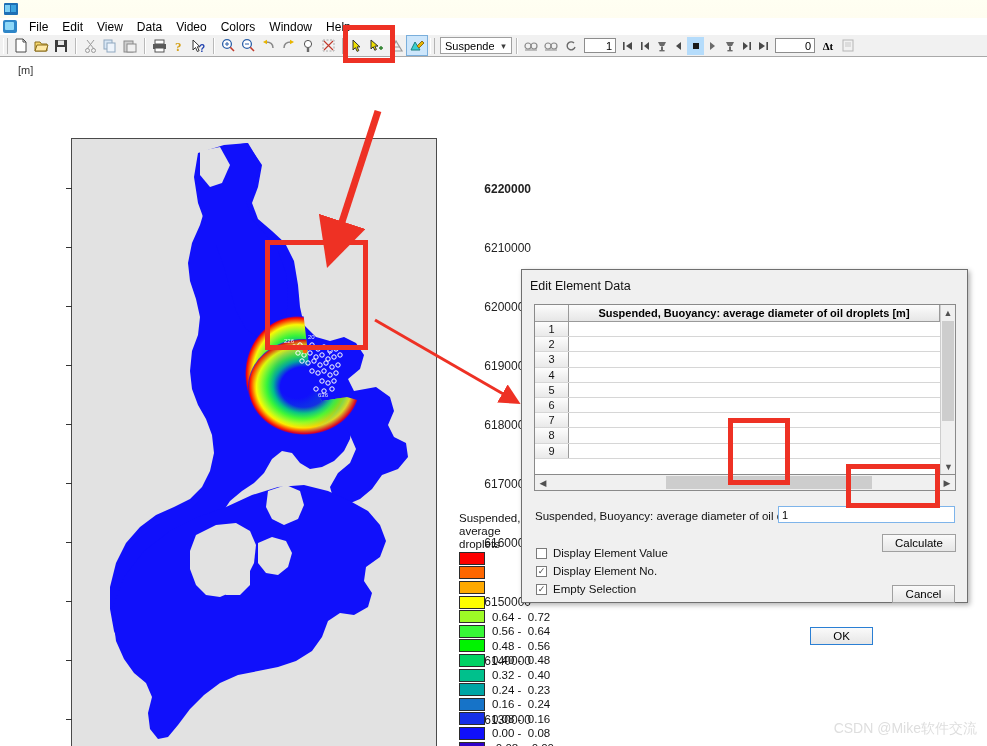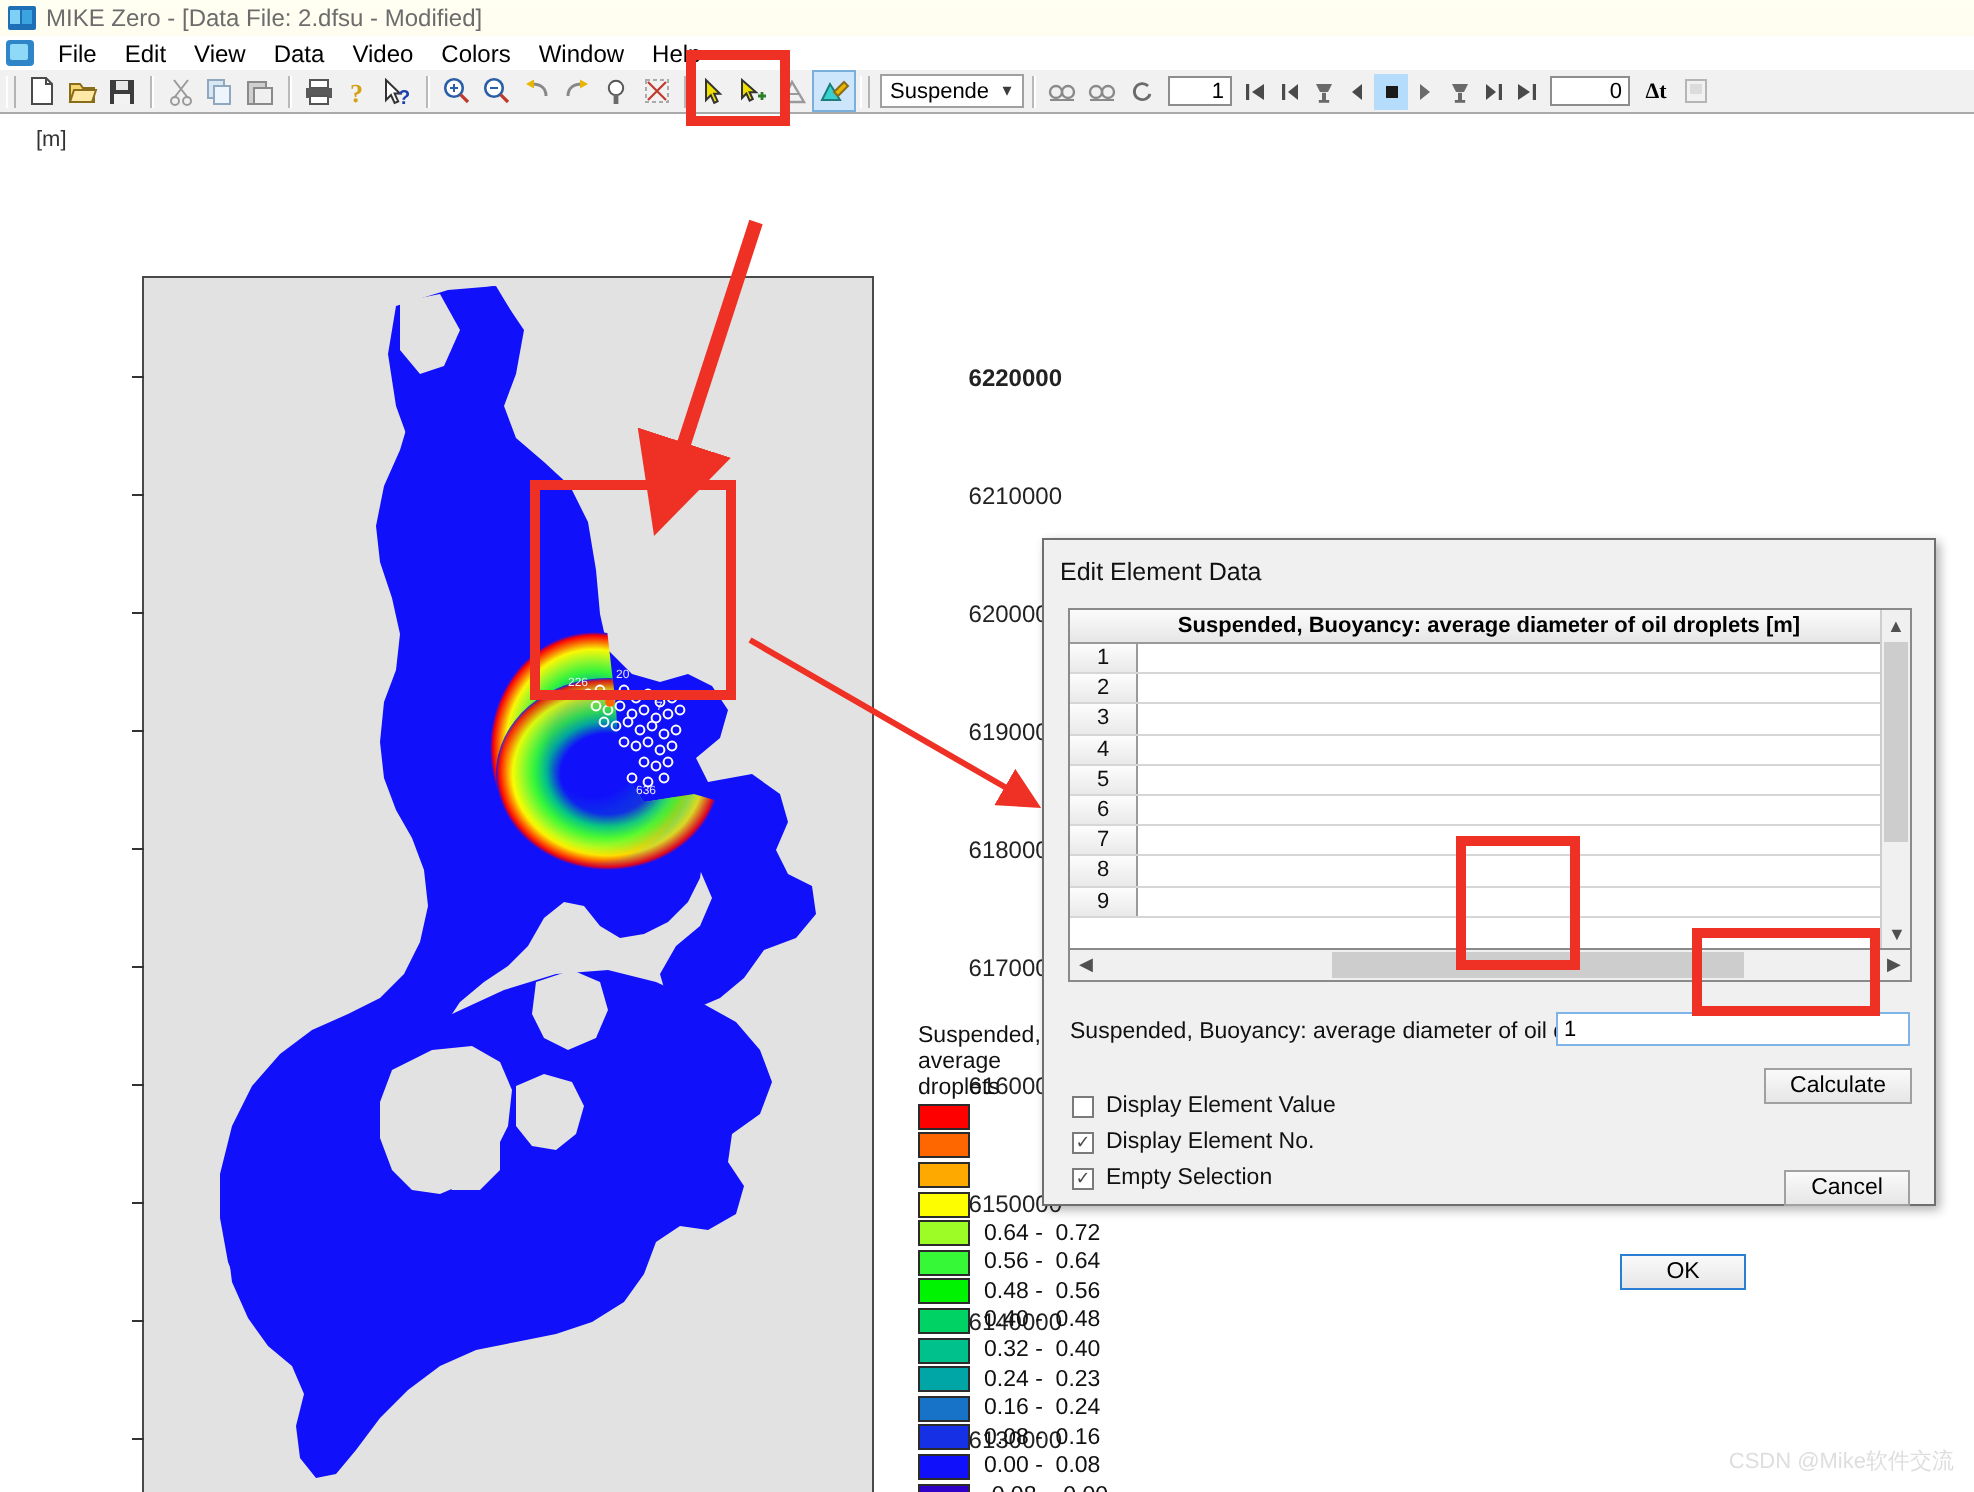--- a/index.html
+++ b/index.html
@@ -58,21 +58,21 @@
   #legend .ltitle{font-size:11.5px;line-height:13px;color:#111;width:46px;}
   .lrow{display:flex;align-items:center;height:14.6px;}
   .lsw{width:26px;height:13px;border:1px solid #2b2b2b;box-sizing:border-box;flex:0 0 auto;}
   .llab{font-size:11.5px;color:#111;margin-left:7px;white-space:pre;font-family:"Liberation Sans",sans-serif;}
   
   #dlg{position:absolute;left:521px;top:212px;width:447px;height:334px;
        background:#f0f0f0;border:1px solid #6f6f6f;box-shadow:2px 2px 5px rgba(0,0,0,.3);box-sizing:border-box;}
   #dlg .dtitle{position:absolute;left:8px;top:9px;font-size:12.5px;color:#111;}
   #grid{position:absolute;left:12px;top:34px;width:422px;height:171px;
         border:1px solid #8a8a8a;background:#fff;box-sizing:border-box;}
-  #grid .hdr{display:flex;height:16px;background:#84cc16;border-bottom:1px solid #9a9a9a;flex-direction:column;}
+  #grid .hdr{display:flex;height:16px;background:#84cc16;border-bottom:1px solid #9a9a9a;}
   #grid .hdr .c0{width:34px;border-right:1px solid #9a9a9a;box-sizing:border-box;
                  background:linear-gradient(#fcfcfc,#e6e6e6);}
   #grid .hdr .c1{flex:1;display:flex;align-items:center;justify-content:center;
                  font-weight:bold;font-size:11px;background:linear-gradient(#fcfcfc,#e6e6e6);
                  border-right:1px solid #9a9a9a;}
   .grow{display:flex;height:14.2px;border-bottom:1px solid #d6d6d6;}
   .grow .c0{width:34px;border-right:1px solid #9a9a9a;box-sizing:border-box;
             background:linear-gradient(#fdfdfd,#e9e9e9);display:flex;align-items:center;
             justify-content:center;font-size:11px;color:#111;}
   .grow .c1{flex:1;display:flex;align-items:center;justify-content:flex-end;
@@ -96,28 +96,27 @@
   .ckbox{width:11px;height:11px;border:1px solid #7a7a7a;background:#fff;box-sizing:border-box;
          display:flex;align-items:center;justify-content:center;font-size:9px;color:#4a4a4a;line-height:1;}
   #okbtn{position:absolute;left:288px;top:315px;width:63px;height:18px;
          background:linear-gradient(#fafafa,#e6e6e6);border:1px solid #2a7fd4;
          display:flex;align-items:center;justify-content:center;font-size:11.5px;box-sizing:border-box;margin-top:42px;}
   #cancelbtn{position:absolute;left:370px;top:315px;width:63px;height:18px;
              background:linear-gradient(#fafafa,#e6e6e6);border:1px solid #a0a0a0;
              display:flex;align-items:center;justify-content:center;font-size:11.5px;box-sizing:border-box;}
   
   .annbox{position:absolute;border:5px solid #ee3124;box-sizing:border-box;pointer-events:none;}
-  #watermark{position:absolute;right:10px;bottom:8px;font-size:11px;color:#dedede;white-space:nowrap;}
+  #watermark{position:absolute;right:10px;bottom:8px;font-size:14px;color:#dedede;white-space:nowrap;}
 </style>
 </head>
 <body>
 
 <div id="titlebar">
   <div class="app-ico"></div>
-  <div class="tt">MIKE Zero - [Data File: 2.dfsu - Modified]</div>
 </div>
 
 <div id="menubar">
   <div class="mico"></div>
   <div class="mi">File</div>
   <div class="mi">Edit</div>
   <div class="mi">View</div>
   <div class="mi">Data</div>
   <div class="mi">Video</div>
   <div class="mi">Colors</div>

